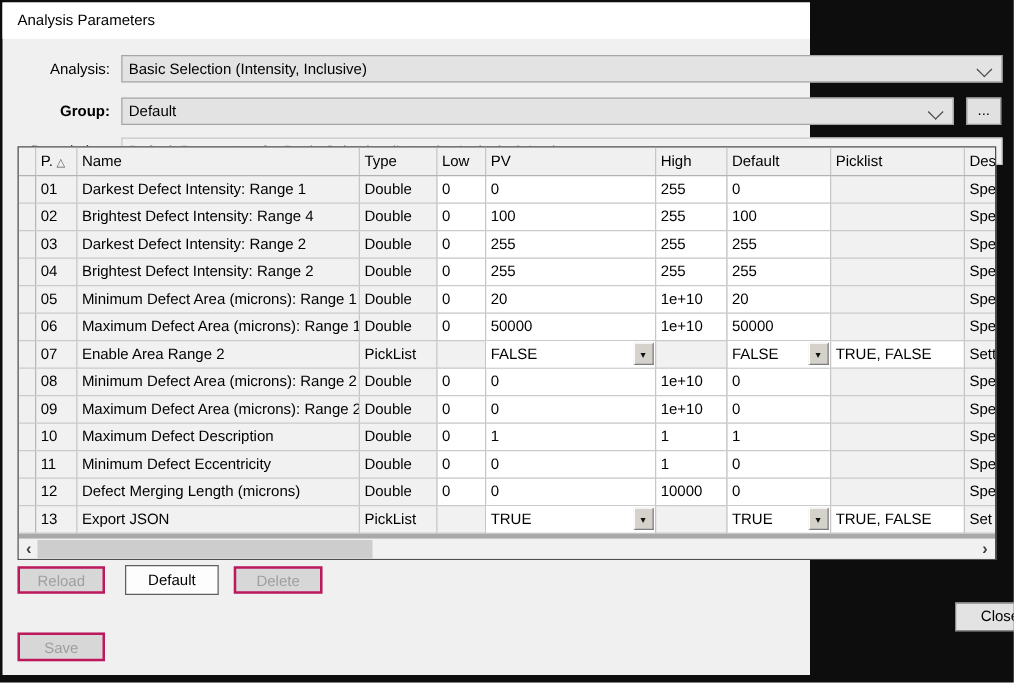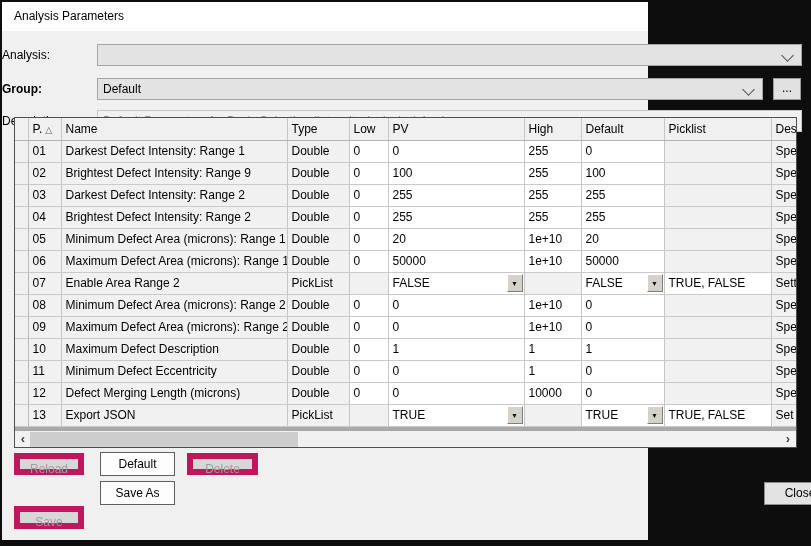--- a/index.html
+++ b/index.html
@@ -2,21 +2,21 @@
 <html><head>
 <meta charset="utf-8">
 <style>
   html,body{margin:0;padding:0;}
   body{font-family:"Liberation Sans","DejaVu Sans",sans-serif;font-size:12px;color:#000;}
   #dialog{position:relative;width:811px;height:546px;background:#0d0d0d;overflow:hidden;}
   #content{position:absolute;left:2px;top:2px;width:646px;height:538px;background:#f0f0f0;}
   #titlebar{position:absolute;left:0;top:0;width:100%;height:29px;background:#ffffff;}
   #titlebar .title{position:absolute;left:12px;top:7px;font-size:12px;color:#000;}
 
-  .formlabel{position:absolute;left:0;width:86px;line-height:22px;}
+  .formlabel{position:absolute;left:0;width:86px;text-align:right;line-height:22px;}
   .combo{position:absolute;height:22px;background:#e3e3e3;border:1px solid #a6a6a6;box-sizing:border-box;line-height:20px;padding-left:5px;overflow:hidden;white-space:nowrap;}
   .chev{position:absolute;right:9px;top:6px;width:8px;height:8px;border-left:1px solid #4a4a4a;border-bottom:1px solid #4a4a4a;transform:rotate(-45deg);}
   .textbox{position:absolute;height:22px;background:#f1f1f1;border:1px solid #c8c8c8;box-sizing:border-box;line-height:20px;padding-left:5px;color:#8e8e8e;overflow:hidden;white-space:nowrap;}
   .smallbtn{position:absolute;background:#e1e1e1;border:1px solid #9a9a9a;box-sizing:border-box;text-align:center;line-height:18px;cursor:pointer;}
 
   #tablewrap{position:absolute;left:12px;top:115px;width:783px;height:331px;border:1px solid #4f4f4f;box-sizing:border-box;background:#f0f0f0;overflow:hidden;}
   table{border-collapse:collapse;table-layout:fixed;width:816px;}
   th,td{height:22px;padding:0 4px;border-right:1px solid #c6c6c6;border-bottom:1px solid #cacaca;overflow:hidden;white-space:nowrap;text-align:left;font-weight:normal;font-size:12px;box-sizing:border-box;}
   th{background:#f0f0f0;border-bottom:1px solid #b2b2b2;}
   td.ro{background:#f1f1f1;}
@@ -25,35 +25,36 @@
   td.ddcell{position:relative;padding-right:20px;}
   .ddbtn{position:absolute;right:1px;top:1px;width:16px;height:18px;background:#d5d2cc;border-top:1px solid #ffffff;border-left:1px solid #ffffff;border-right:1px solid #7d7d7d;border-bottom:1px solid #7d7d7d;box-sizing:border-box;text-align:center;cursor:pointer;}
   .ddarrow{font-size:7px;line-height:16px;color:#111;}
   .sorttri{font-size:9px;color:#5a5a5a;margin-left:3px;}
   #gridfiller{height:4px;background:#a9a9a9;width:781px;}
   #hscroll{position:relative;height:17px;background:#f1f1f1;width:781px;}
   .scrollarrow{position:absolute;top:0;width:16px;height:17px;text-align:center;line-height:15px;font-size:13px;font-weight:bold;color:#3f3f3f;cursor:pointer;}
   #scrollthumb{position:absolute;left:15px;top:1px;width:268px;height:15px;background:#cdcdcd;cursor:pointer;}
 
   .btn{position:absolute;box-sizing:border-box;text-align:center;cursor:pointer;background:#fdfdfd;border:1px solid #5f5f5f;color:#000;}
-  .btn.disabled{background:#d7d7d7;border:6px solid #be185d;color:#9f9f9f;cursor:default;}
+  .btn.disabled{background:#d7d7d7;border:2px solid #be185d;color:#9f9f9f;cursor:default;}
   .btn.normal{background:#e3e3e3;border:1px solid #8b8b8b;}
 </style>
 </head>
 <body>
 
 <div id="dialog">
   <div id="content">
 
     <div id="titlebar">
       <span class="title">Analysis Parameters</span>
     </div>
 
     <div class="formlabel" style="top:42px;">Analysis:</div>
     <div class="combo" style="left:95px;top:42px;width:705px;">
+      <span>Basic Selection (Intensity, Inclusive)</span>
       <span class="chev"></span>
     </div>
 
     <div class="formlabel" style="top:76px;font-weight:bold;">Group:</div>
     <div class="combo" style="left:95px;top:76px;width:666px;">
       <span>Default</span>
       <span class="chev"></span>
     </div>
     <div class="smallbtn" style="left:771px;top:76px;width:28px;height:22px;">...</div>
 
@@ -97,21 +98,21 @@
               <td class="ed">0</td>
               <td class="ed">0</td>
               <td class="ed">255</td>
               <td class="ed">0</td>
               <td class="ro"></td>
               <td class="ro">Spec</td>
             </tr>
             <tr>
               <td class="sel"></td>
               <td class="ro">02</td>
-              <td class="ro">Brightest Defect Intensity: Range 9</td>
+              <td class="ro">Brightest Defect Intensity: Range 4</td>
               <td class="ro">Double</td>
               <td class="ed">0</td>
               <td class="ed">100</td>
               <td class="ed">255</td>
               <td class="ed">100</td>
               <td class="ro"></td>
               <td class="ro">Spec</td>
             </tr>
             <tr>
               <td class="sel"></td>
@@ -252,17 +253,16 @@
         <span class="scrollarrow" style="left:0;">‹</span>
         <div id="scrollthumb"></div>
         <span class="scrollarrow" style="right:0;">›</span>
       </div>
     </div>
 
     <div class="btn disabled" style="left:12px;top:451px;width:70px;height:22px;line-height:20px;">Reload</div>
     <div class="btn" style="left:98px;top:450px;width:75px;height:24px;line-height:22px;">Default</div>
     <div class="btn disabled" style="left:185px;top:451px;width:71px;height:22px;line-height:20px;">Delete</div>
     <div class="btn disabled" style="left:12px;top:480px;width:70px;height:23px;line-height:21px;margin-top:24px;">Save</div>
-    <div class="btn" style="left:98px;top:479px;width:75px;height:24px;line-height:22px;">Save As</div>
     <div class="btn normal" style="left:726px;top:480px;width:72px;height:23px;line-height:21px;margin-left:36px;">Close</div>
 
   </div>
 </div>
 
 </body></html>

